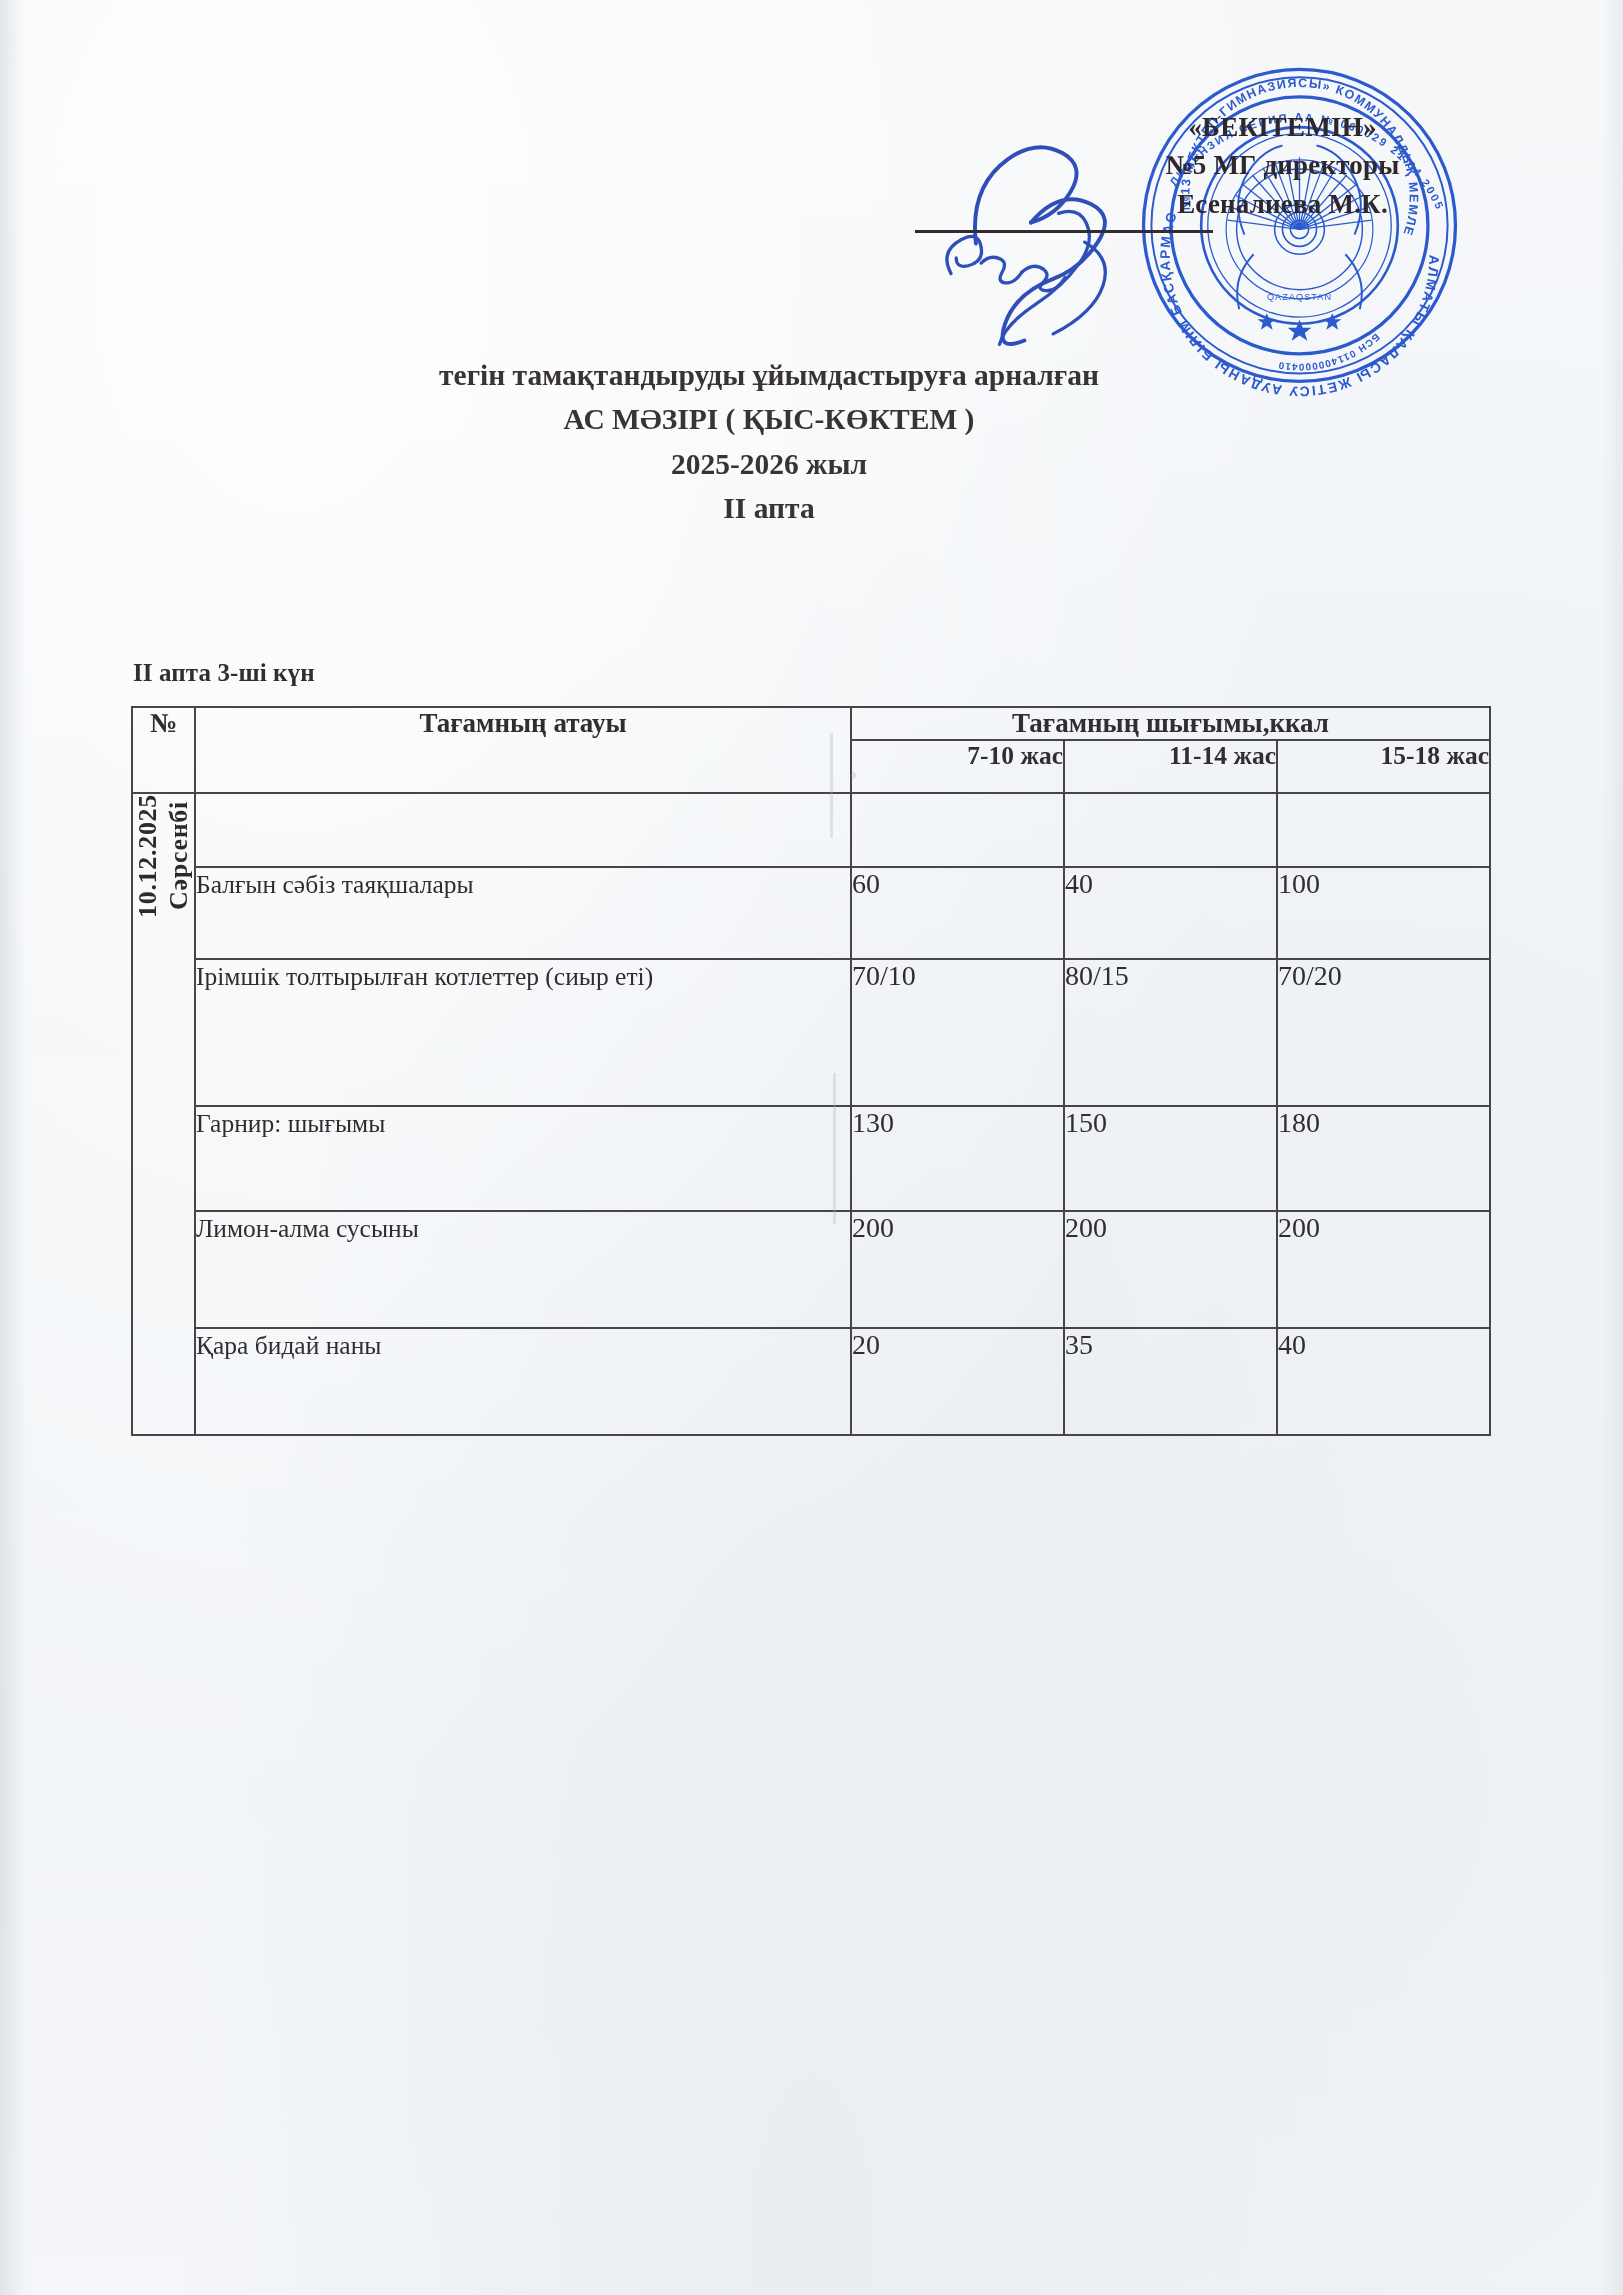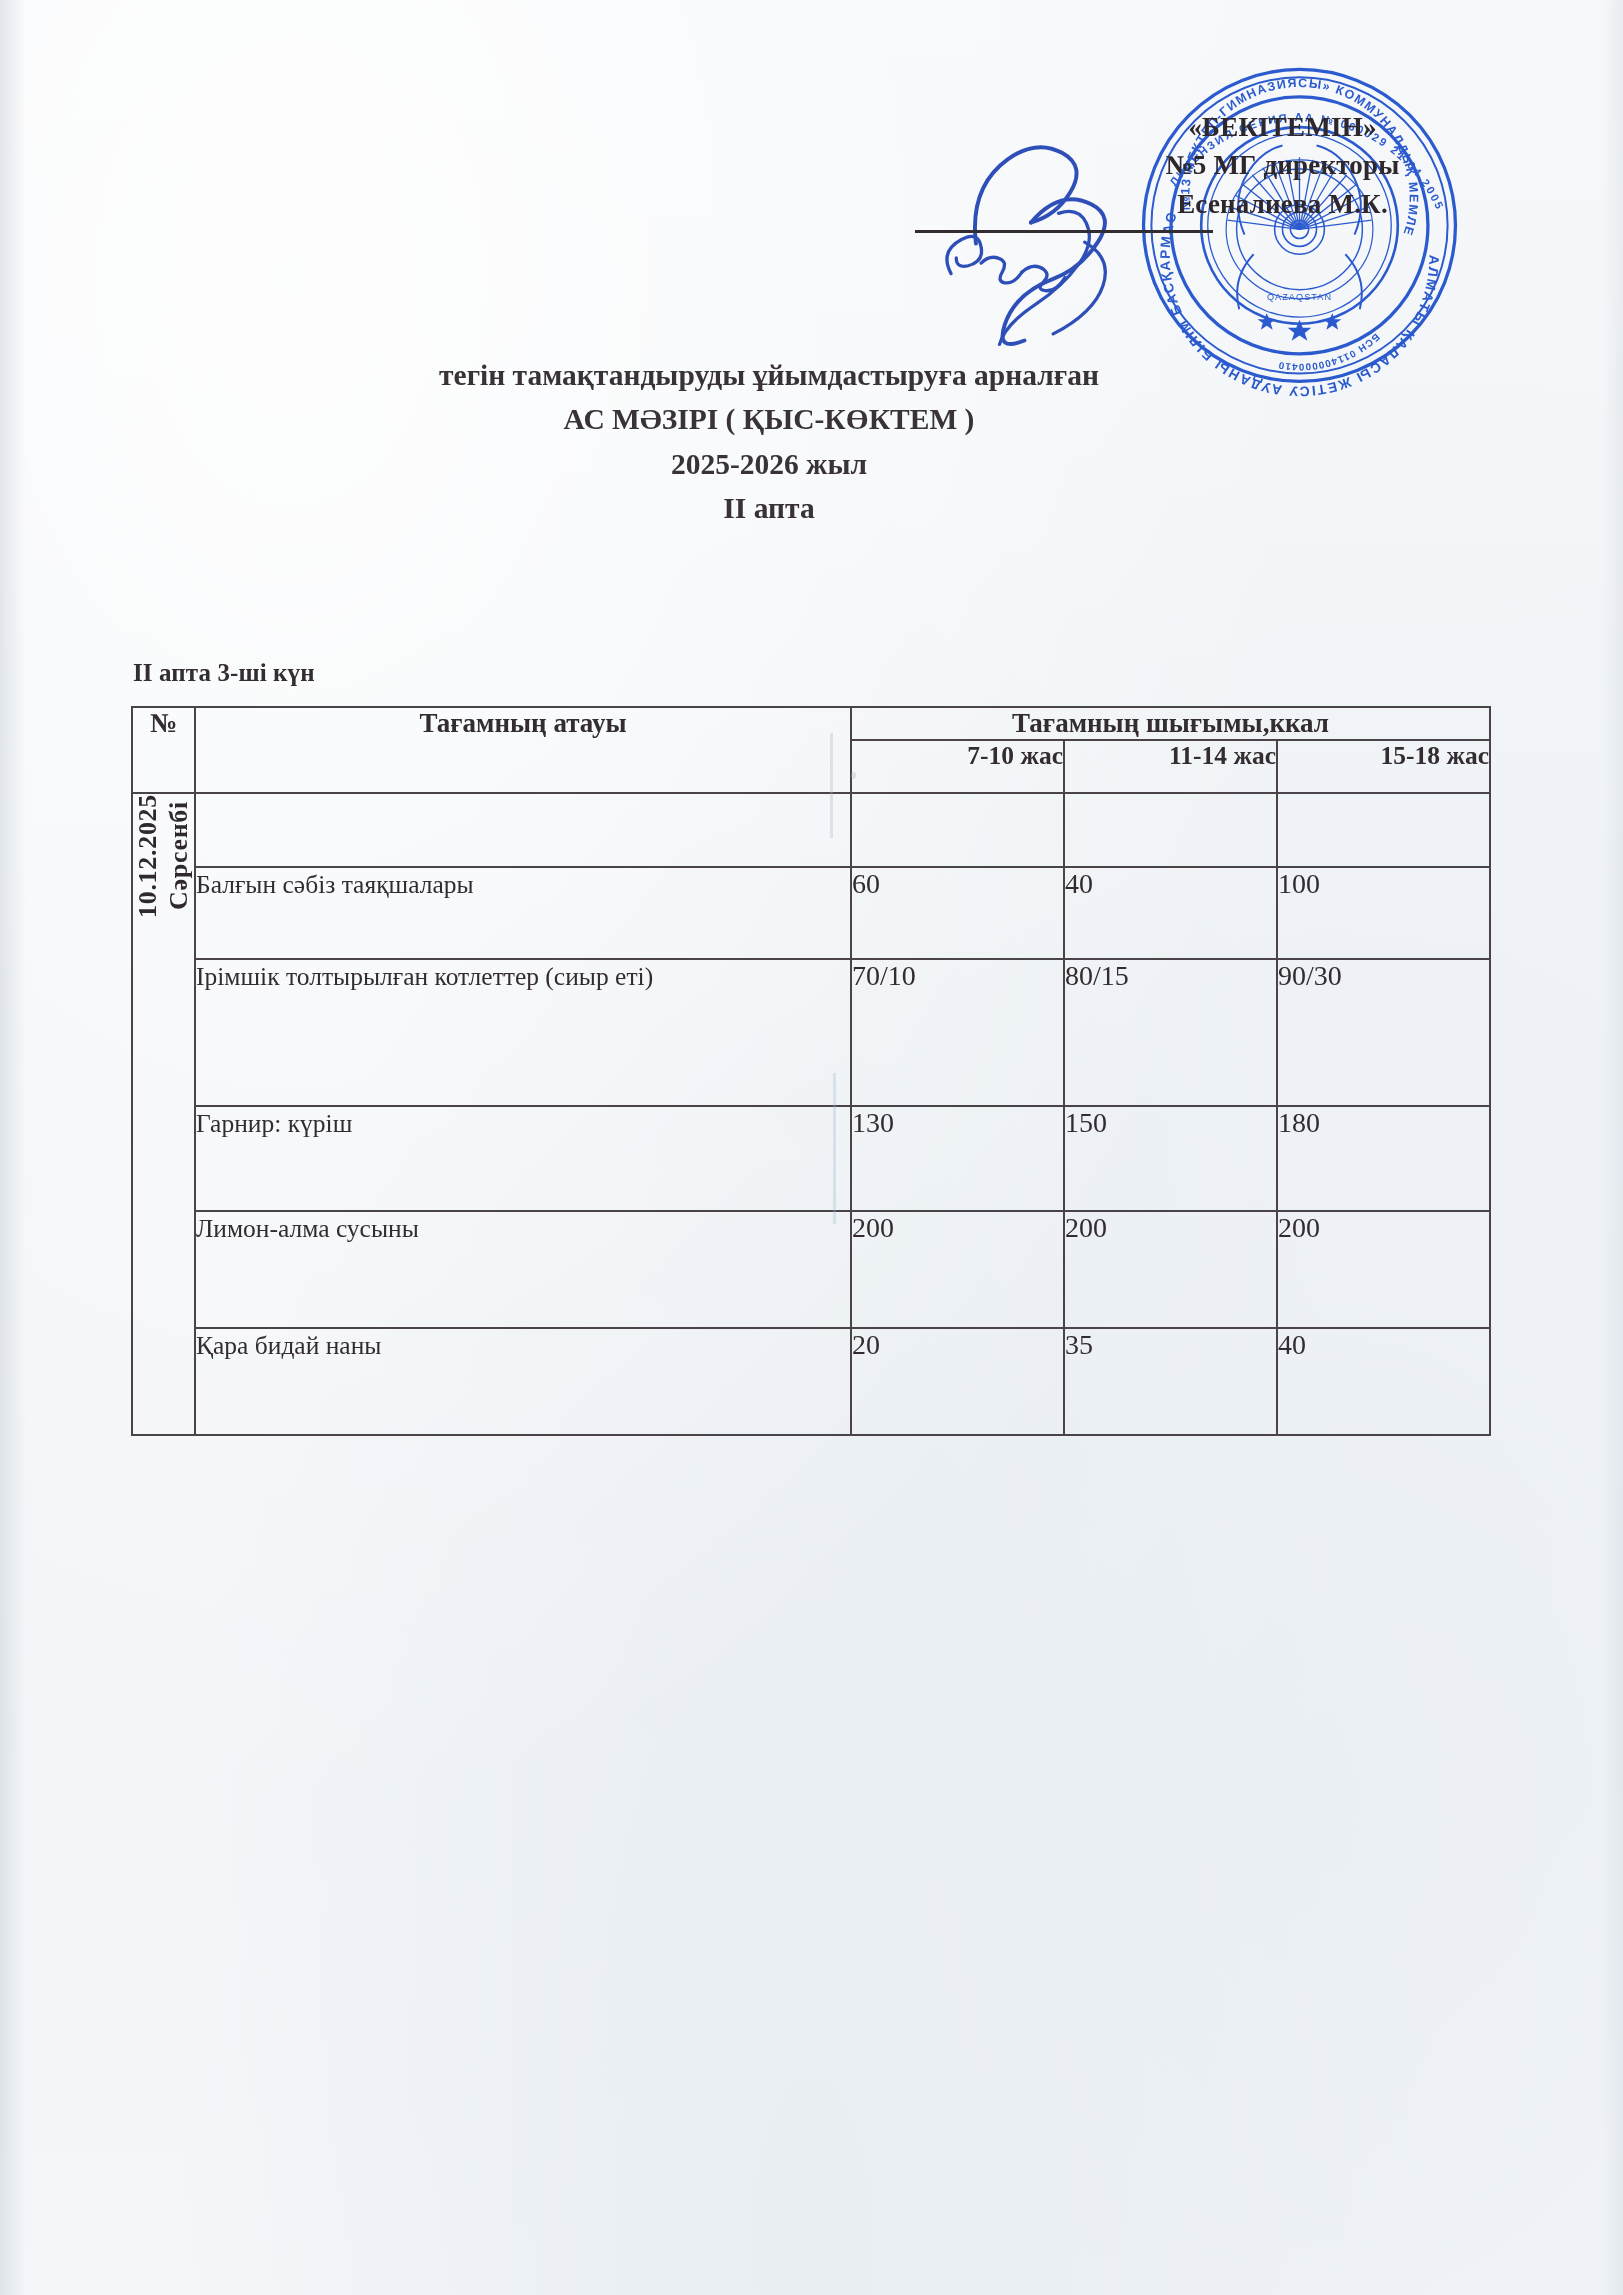--- a/index.html
+++ b/index.html
@@ -322,24 +322,24 @@
     <tr class="r-h1">
       <td class="dish-name">Балғын сәбіз таяқшалары</td>
       <td class="dish-val">60</td>
       <td class="dish-val">40</td>
       <td class="dish-val">100</td>
     </tr>
     <tr class="r-h2">
       <td class="dish-name">Ірімшік толтырылған котлеттер (сиыр еті)</td>
       <td class="dish-val">70/10</td>
       <td class="dish-val">80/15</td>
-      <td class="dish-val">90/30</td>
+      <td class="dish-val">70/20</td>
     </tr>
     <tr class="r-h3">
-      <td class="dish-name">Гарнир: күріш</td>
+      <td class="dish-name">Гарнир: шығымы</td>
       <td class="dish-val">130</td>
       <td class="dish-val">150</td>
       <td class="dish-val">180</td>
     </tr>
     <tr class="r-h4">
       <td class="dish-name">Лимон-алма сусыны</td>
       <td class="dish-val">200</td>
       <td class="dish-val">200</td>
       <td class="dish-val">200</td>
     </tr>

